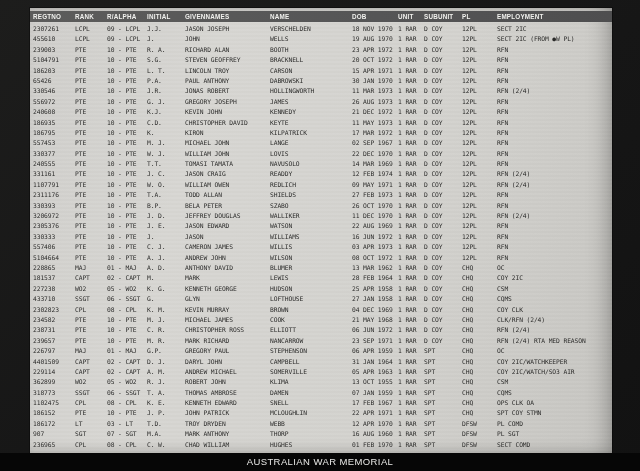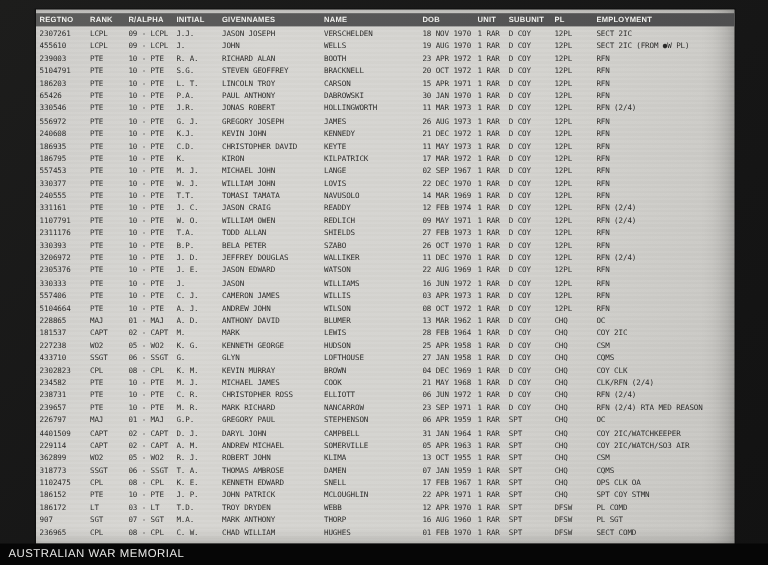--- a/index.html
+++ b/index.html
@@ -48,21 +48,21 @@
     font:6.3px/10.4px "DejaVu Sans Mono", monospace;
     color:#2b2b2a;
     white-space:nowrap;overflow:hidden;
     letter-spacing:-0.1px;
   }
   
   .caption{
     position:absolute;left:0;right:0;bottom:0;height:18px;
     background:#060606;
     display:flex;justify-content:space-between;align-items:center;
-    padding:0 7px;box-sizing:border-box;
+    padding:0 7px;box-sizing:border-box;flex-direction:column;
   }
   .caption span{
     color:#e9e9e7;
     font:9.5px/18px "Liberation Sans", sans-serif;
     letter-spacing:.4px;white-space:nowrap;
   }
 </style>
 </head>
 <body>
 

